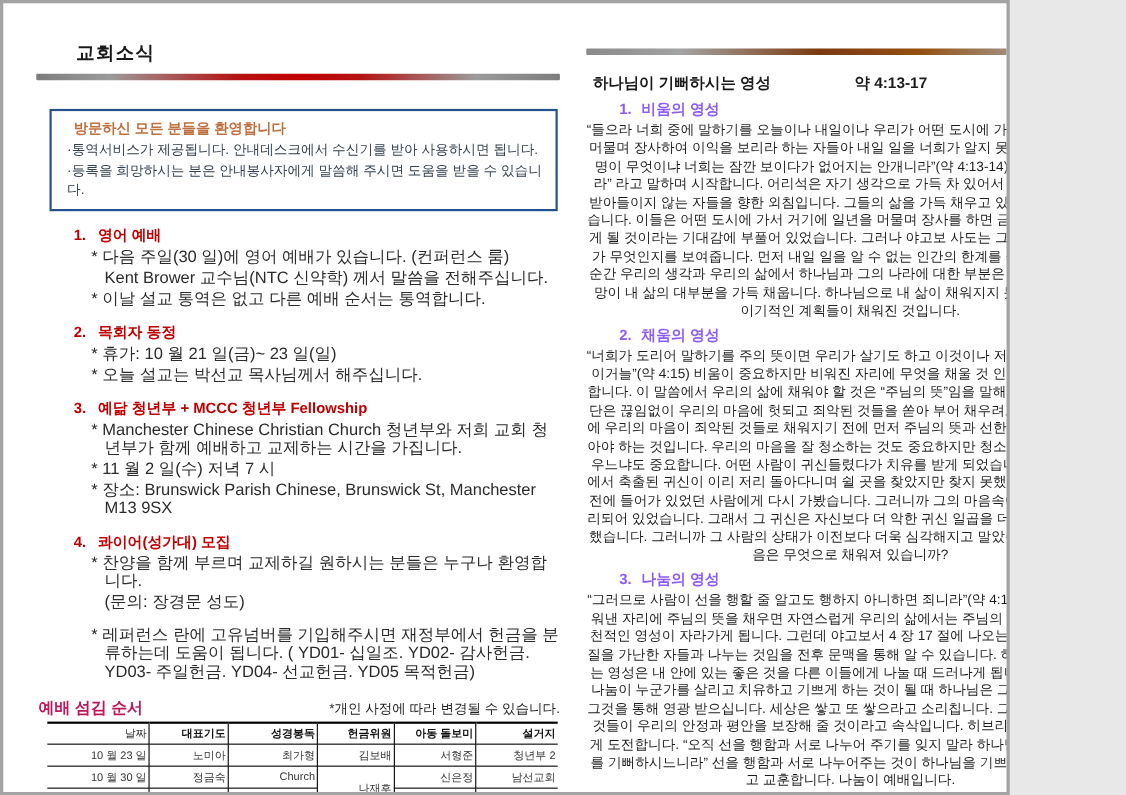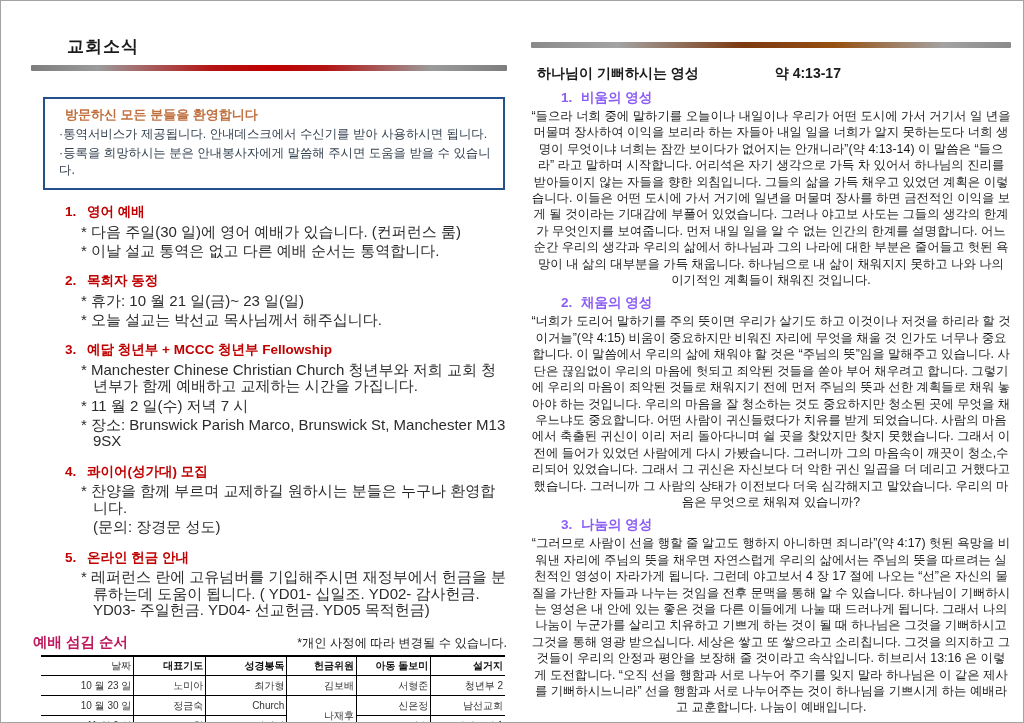--- a/index.html
+++ b/index.html
@@ -1,20 +1,20 @@
 <!DOCTYPE html>
 <html lang="ko" style="--heading-red: #C00000; --bar-red: #C00000; --bar-brown: #8A4513; --box-border: #24508C; --welcome-title: #C0703F;"><head>
 <meta charset="utf-8">
 <style>
   * { margin:0; padding:0; box-sizing:border-box; }
   html,body { background:#e8e8e8; }
   body { font-family:"Liberation Sans","DejaVu Sans",sans-serif; }
   #page {
-    position:relative; width:1024px; height:723px; background:#ffffff;
-    overflow:hidden; border:1px solid #a3a3a3;
+    position:relative; width:918px; height:723px; background:#ffffff;
+    overflow:hidden; border:3px solid #a3a3a3;
   }
   .col { position:absolute; top:34px; }
   #col-left  { left:30px;  width:476px; }
   #col-right { left:530px; width:480px; }
 
   .col-title {
     font-family:"Liberation Serif","DejaVu Serif",serif;
     font-weight:bold; font-size:17px; color:#1a1a1a; letter-spacing:1px;
   }
   #col-left  .col-title { padding-left:36px; text-align:left; }
@@ -81,52 +81,50 @@
       <div class="welcome-title">방문하신 모든 분들을 환영합니다</div>
       <div class="welcome-line">·통역서비스가 제공됩니다. 안내데스크에서 수신기를 받아 사용하시면 됩니다.</div>
       <div class="welcome-line">·등록을 희망하시는 분은 안내봉사자에게 말씀해 주시면 도움을 받을 수 있습니다.</div>
     </div>
 
     <div class="sec">
       <div class="sec-h">
         <span class="num">1.</span><span>영어 예배</span>
       </div>
       <div class="sec-line it">* 다음 주일(30 일)에 영어 예배가 있습니다. (컨퍼런스 룸)</div>
+      <div class="sec-line cont">Kent Brower 교수님(NTC 신약학) 께서 말씀을 전해주십니다.</div>
       <div class="sec-line it">* 이날 설교 통역은 없고 다른 예배 순서는 통역합니다.</div>
     </div>
 
     <div class="sec">
       <div class="sec-h">
         <span class="num">2.</span><span>목회자 동정</span>
       </div>
       <div class="sec-line it">* 휴가: 10 월 21 일(금)~ 23 일(일)</div>
       <div class="sec-line it">* 오늘 설교는 박선교 목사님께서 해주십니다.</div>
     </div>
 
     <div class="sec">
       <div class="sec-h">
         <span class="num">3.</span><span>예닮 청년부 + MCCC 청년부 Fellowship</span>
       </div>
       <div class="sec-line it">* Manchester Chinese Christian Church 청년부와 저희 교회 청년부가 함께 예배하고 교제하는 시간을 가집니다.</div>
       <div class="sec-line it">* 11 월 2 일(수) 저녁 7 시</div>
-      <div class="sec-line it">* 장소: Brunswick Parish Marco, Brunswick St, Manchester M13 9SX</div>
+      <div class="sec-line it">* 장소: Brunswick Parish Chinese, Brunswick St, Manchester M13 9SX</div>
     </div>
 
     <div class="sec">
       <div class="sec-h">
         <span class="num">4.</span><span>콰이어(성가대) 모집</span>
       </div>
       <div class="sec-line it">* 찬양을 함께 부르며 교제하길 원하시는 분들은 누구나 환영합니다.</div>
       <div class="sec-line cont">(문의: 장경문 성도)</div>
     </div>
 
     <div class="sec">
-      <div class="sec-h">
-        <span class="num">5.</span><span>온라인 헌금 안내</span>
-      </div>
       <div class="sec-line it">* 레퍼런스 란에 고유넘버를 기입해주시면 재정부에서 헌금을 분류하는데 도움이 됩니다. ( YD01- 십일조. YD02- 감사헌금. YD03- 주일헌금. YD04- 선교헌금. YD05 목적헌금)</div>
     </div>
 
     <div class="tbl-cap">
       <span class="tbl-title">예배 섬김 순서</span>
       <span class="tbl-note">*개인 사정에 따라 변경될 수 있습니다.</span>
     </div>
     <table class="tbl">
       <colgroup>
         <col style="width:20%">

